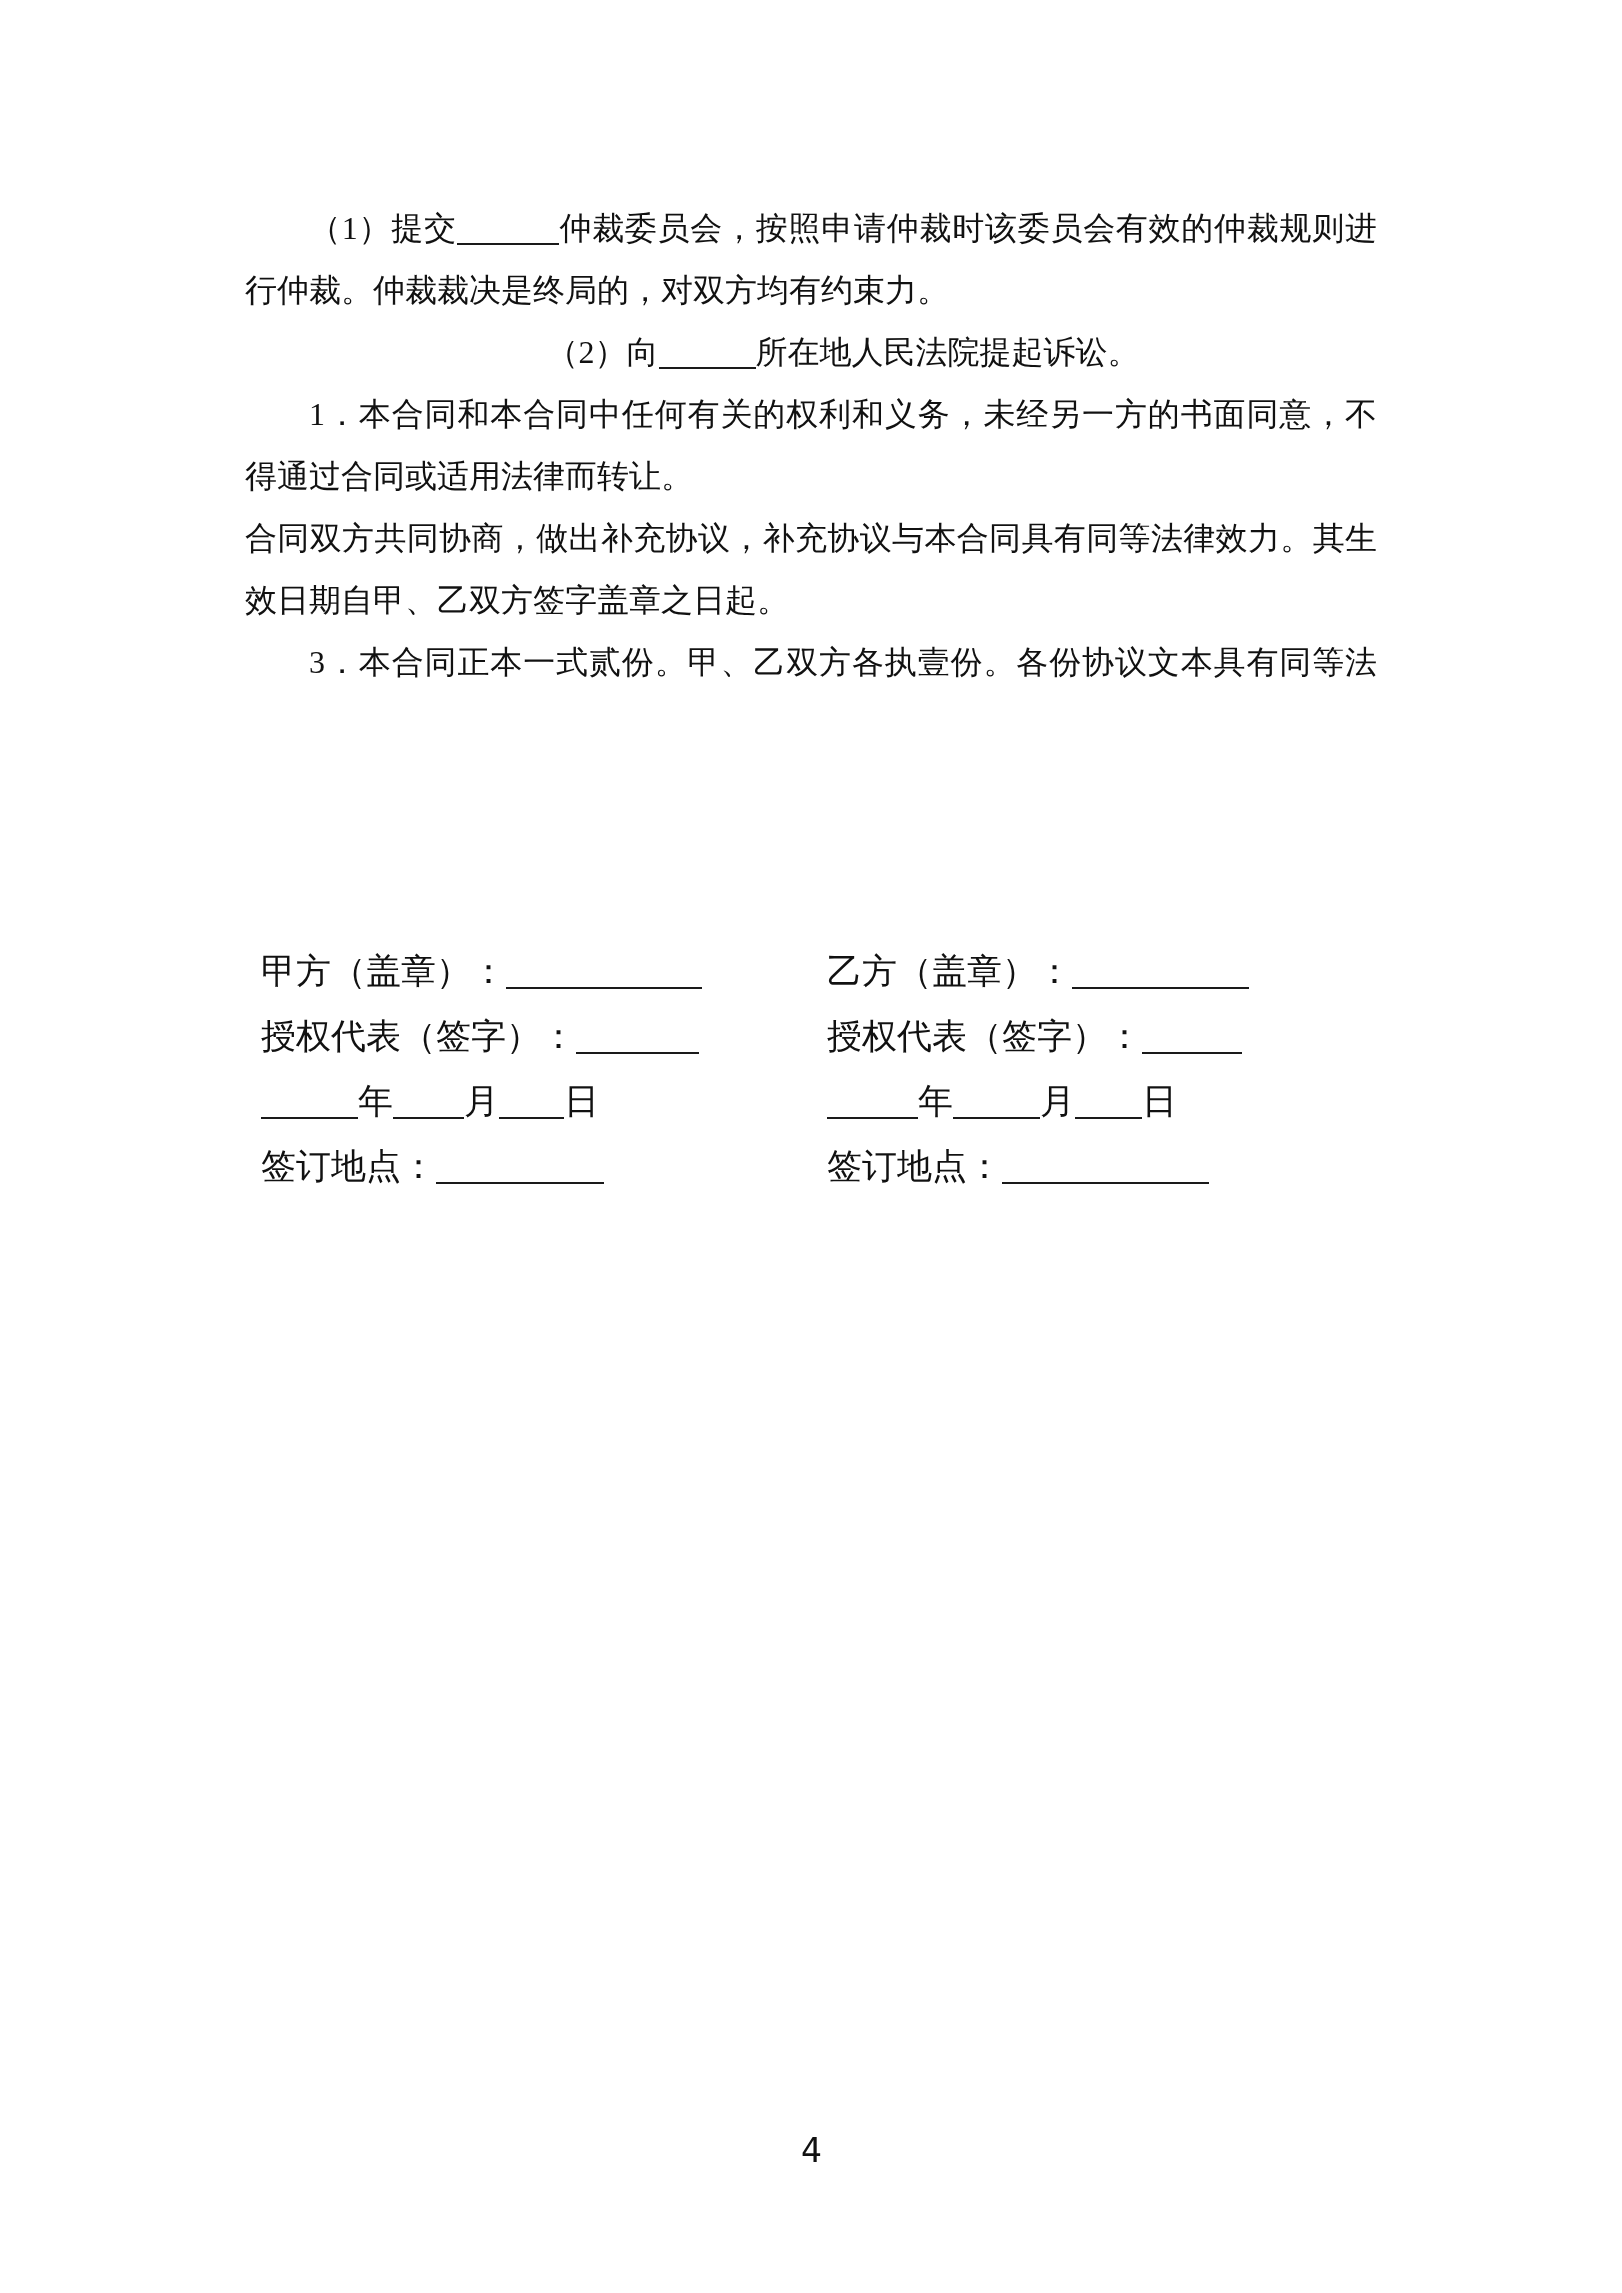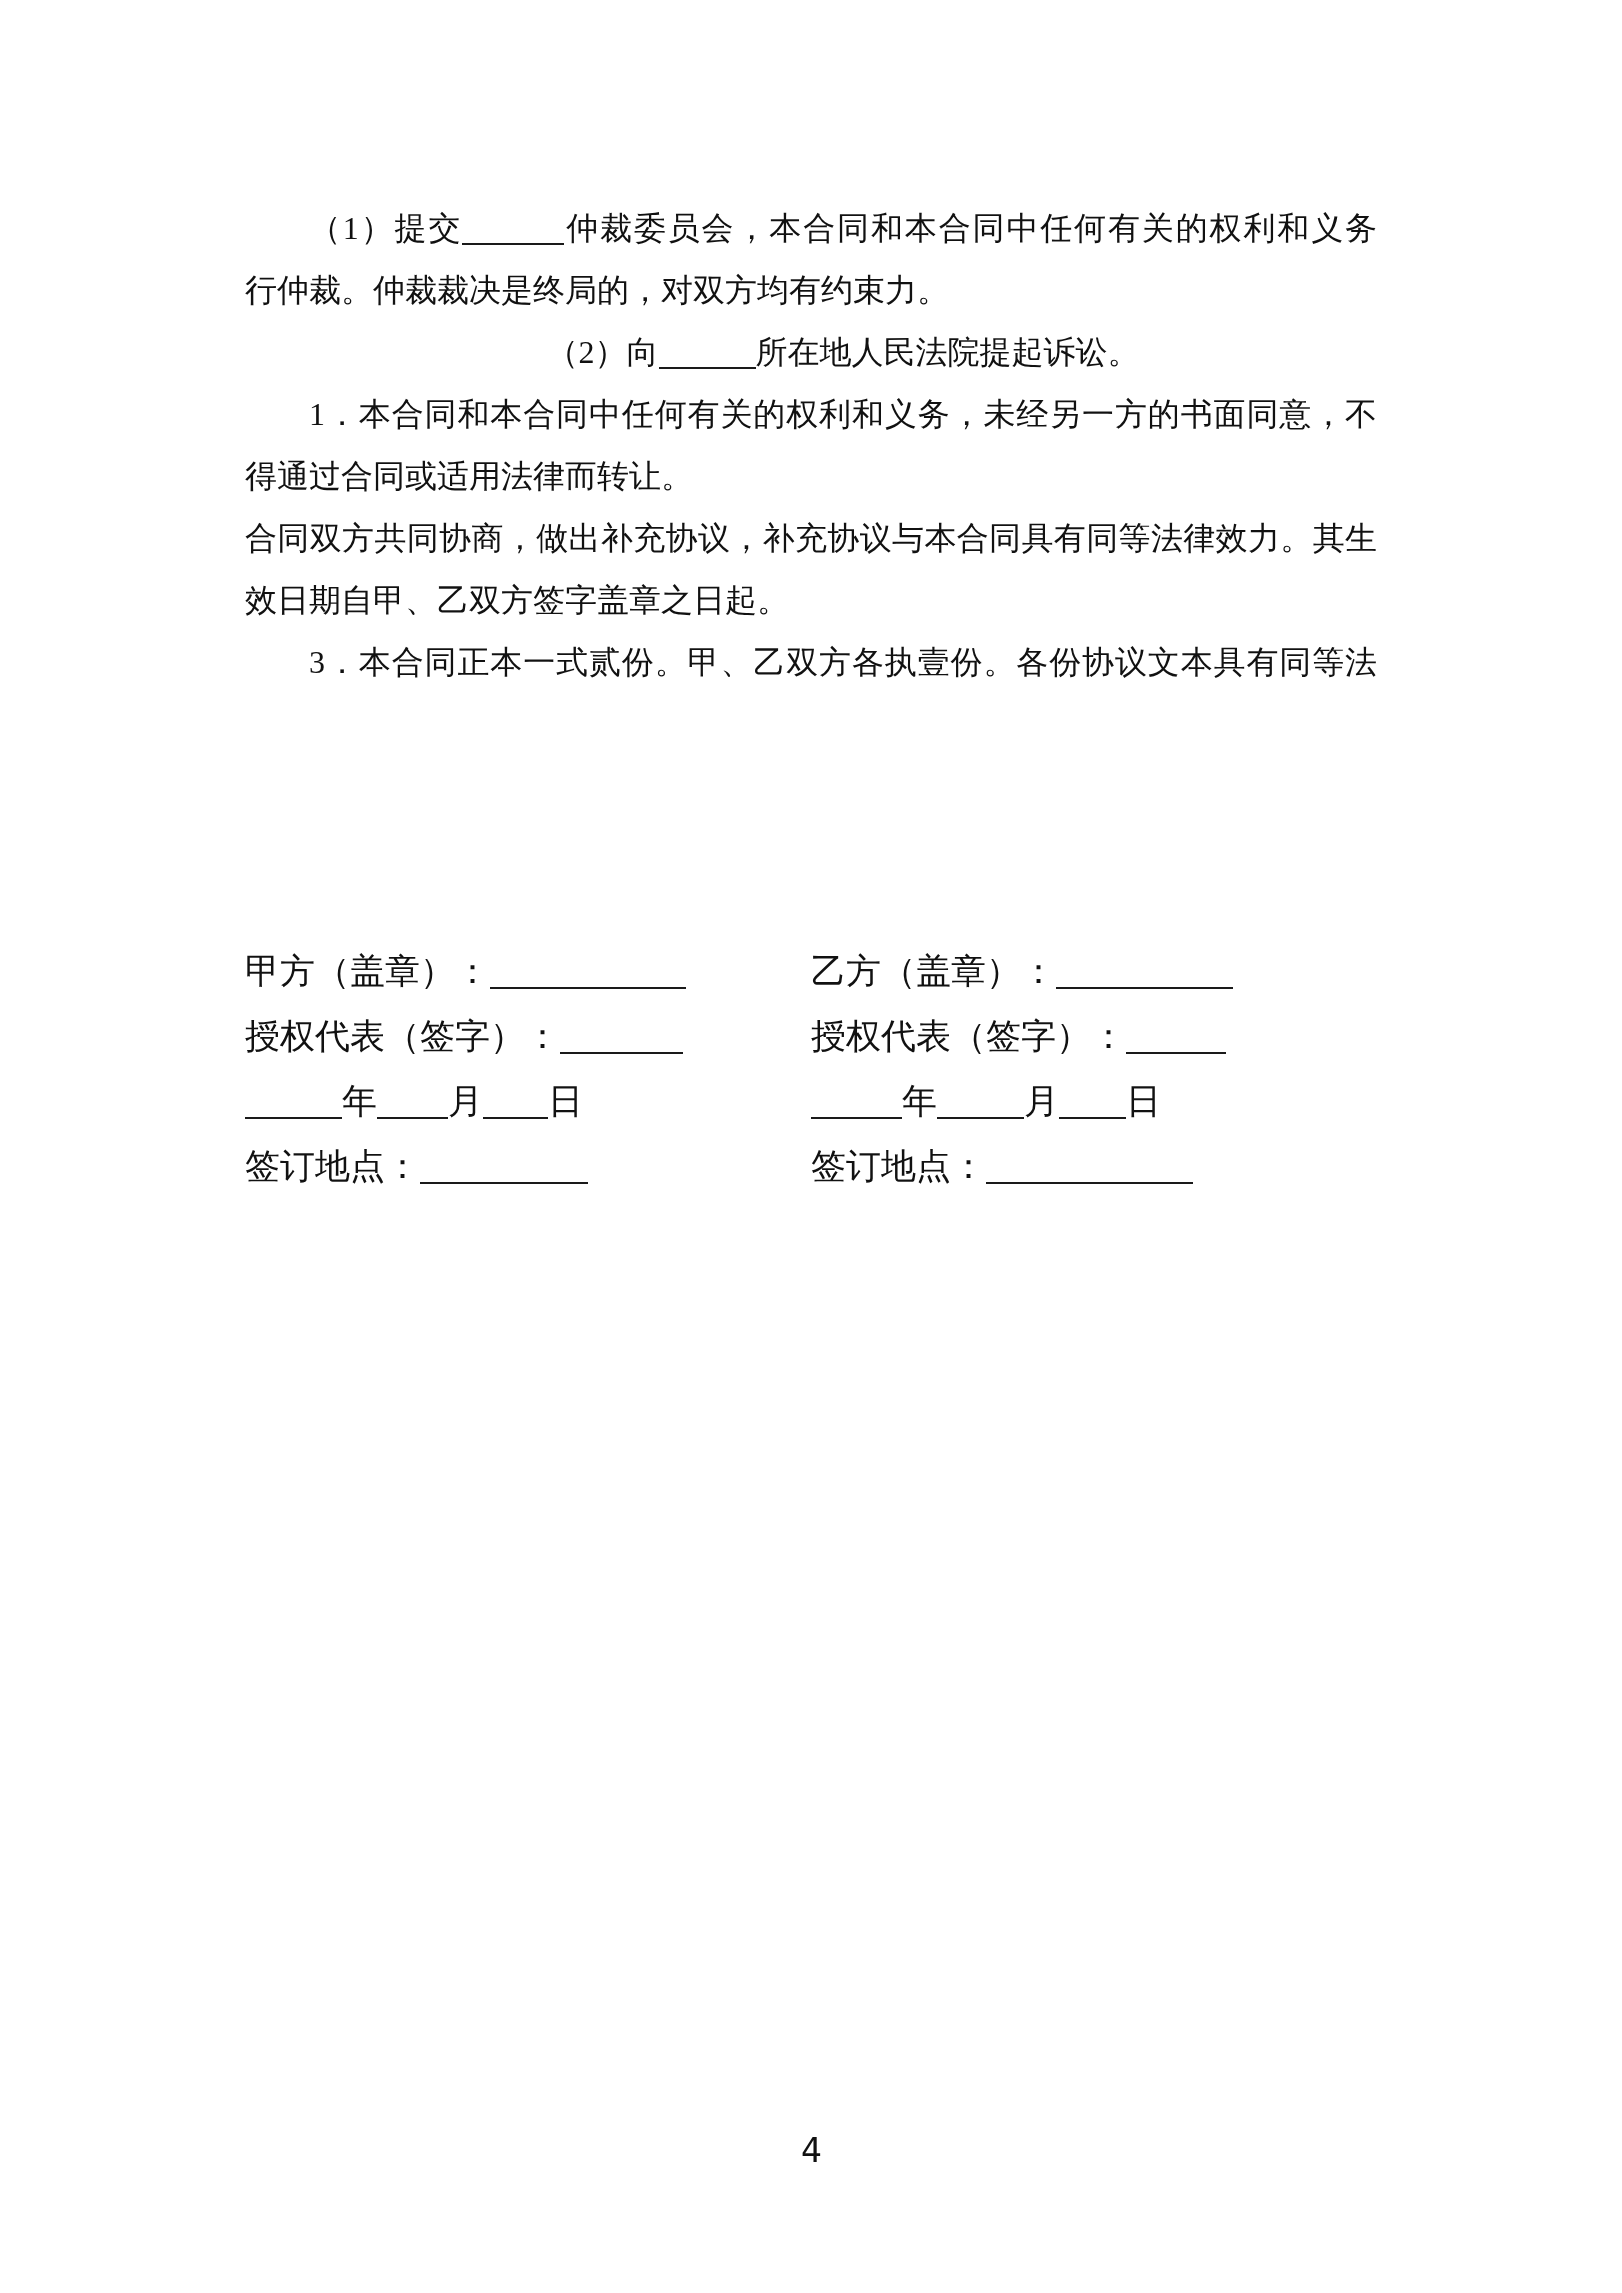--- a/index.html
+++ b/index.html
@@ -56,20 +56,21 @@
     position: absolute;
     left: 245px;
     top: 939px;
     width: 1132px;
     font-size: 35px;
     line-height: 65px;
   }
   .sigrow {
     display: flex;
     width: 1132px;
+    margin-left: 16px;
   }
   .sigcell-left  { width: 566px; flex: 0 0 566px; white-space: nowrap; }
   .sigcell-right { flex: 1 1 auto; white-space: nowrap; }
   .sb { 
     display: inline-block;
     height: 1em;
     border-bottom: 2.7px solid #1a1a1a;
     vertical-align: -0.18em;
   }
   .w216 { width: 196px; }
@@ -96,21 +97,21 @@
     color: #111111;
   }
 </style>
 </head>
 <body>
 
 <div class="sheet">
 
   <div class="content">
 
-    <div class="line ind jl"><span>（1）提交</span><span class="blank b112"></span><span>仲裁委员会，本合同和本合同中任何有关的权利和义务</span></div>
+    <div class="line ind jl"><span>（1）提交</span><span class="blank b112"></span><span>仲裁委员会，按照申请仲裁时该委员会有效的仲裁规则进</span></div>
 
     <div class="line">行仲裁。仲裁裁决是终局的，对双方均有约束力。</div>
 
     <div class="line ind"><span>（2）向</span><span class="blank b107"></span><span>所在地人民法院提起诉讼。</span></div>
 
 
     <div class="line ind jl">1．本合同和本合同中任何有关的权利和义务，未经另一方的书面同意，不</div>
     <div class="line">得通过合同或适用法律而转让。</div>
 
     <div class="line jl">合同双方共同协商，做出补充协议，补充协议与本合同具有同等法律效力。其生</div>

